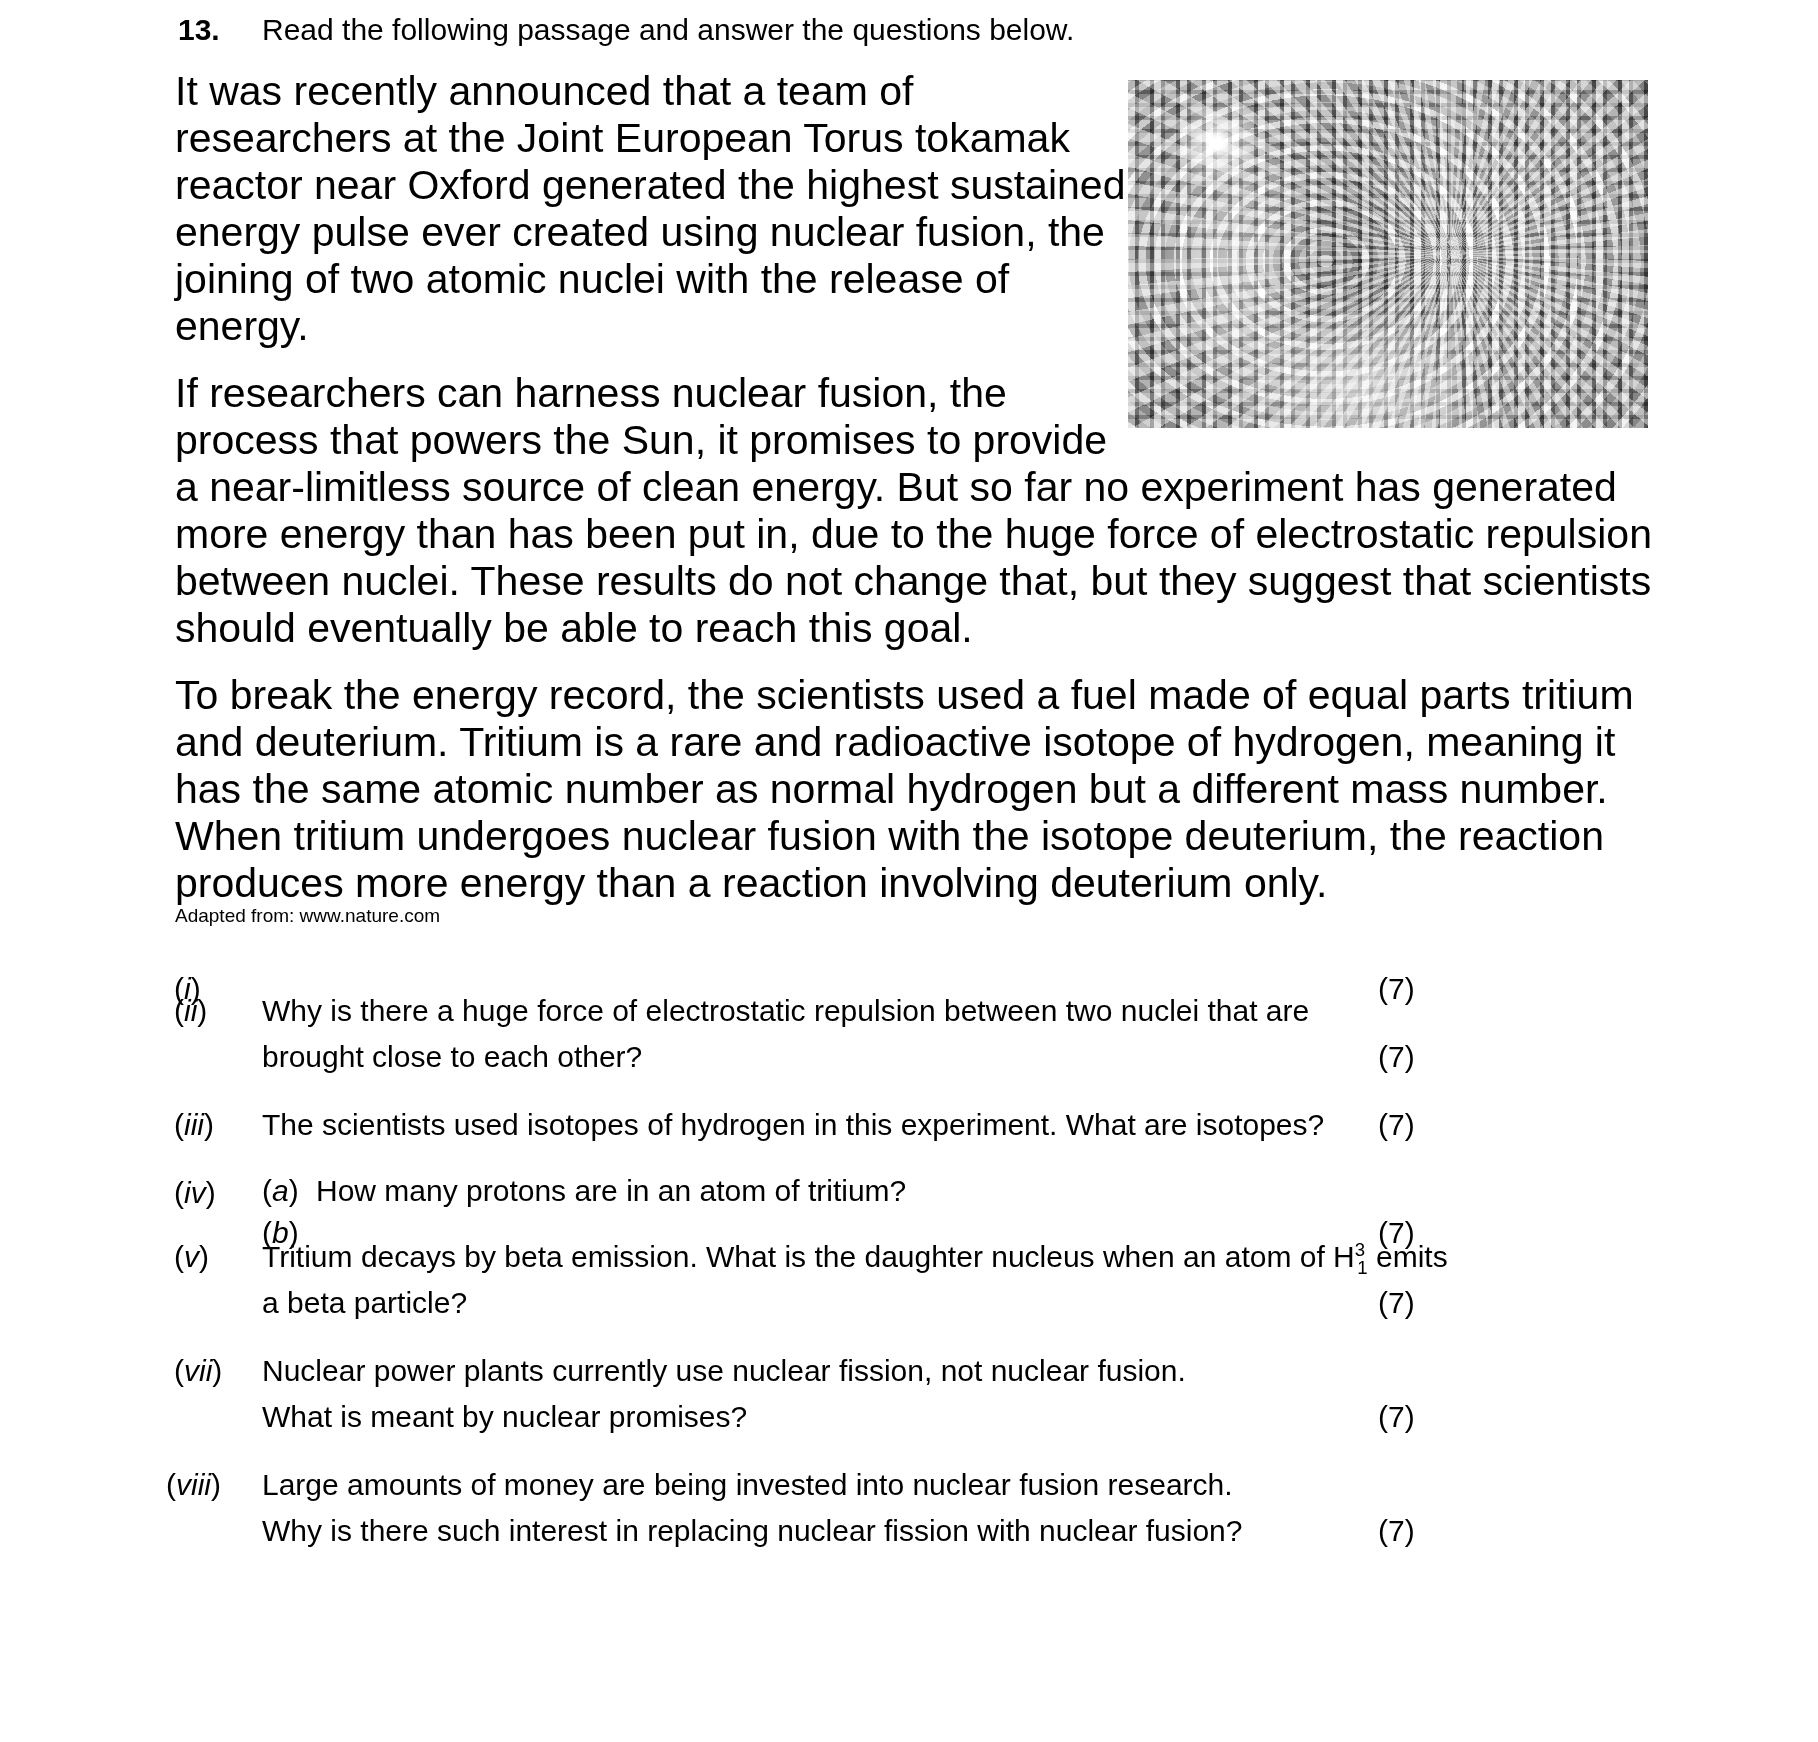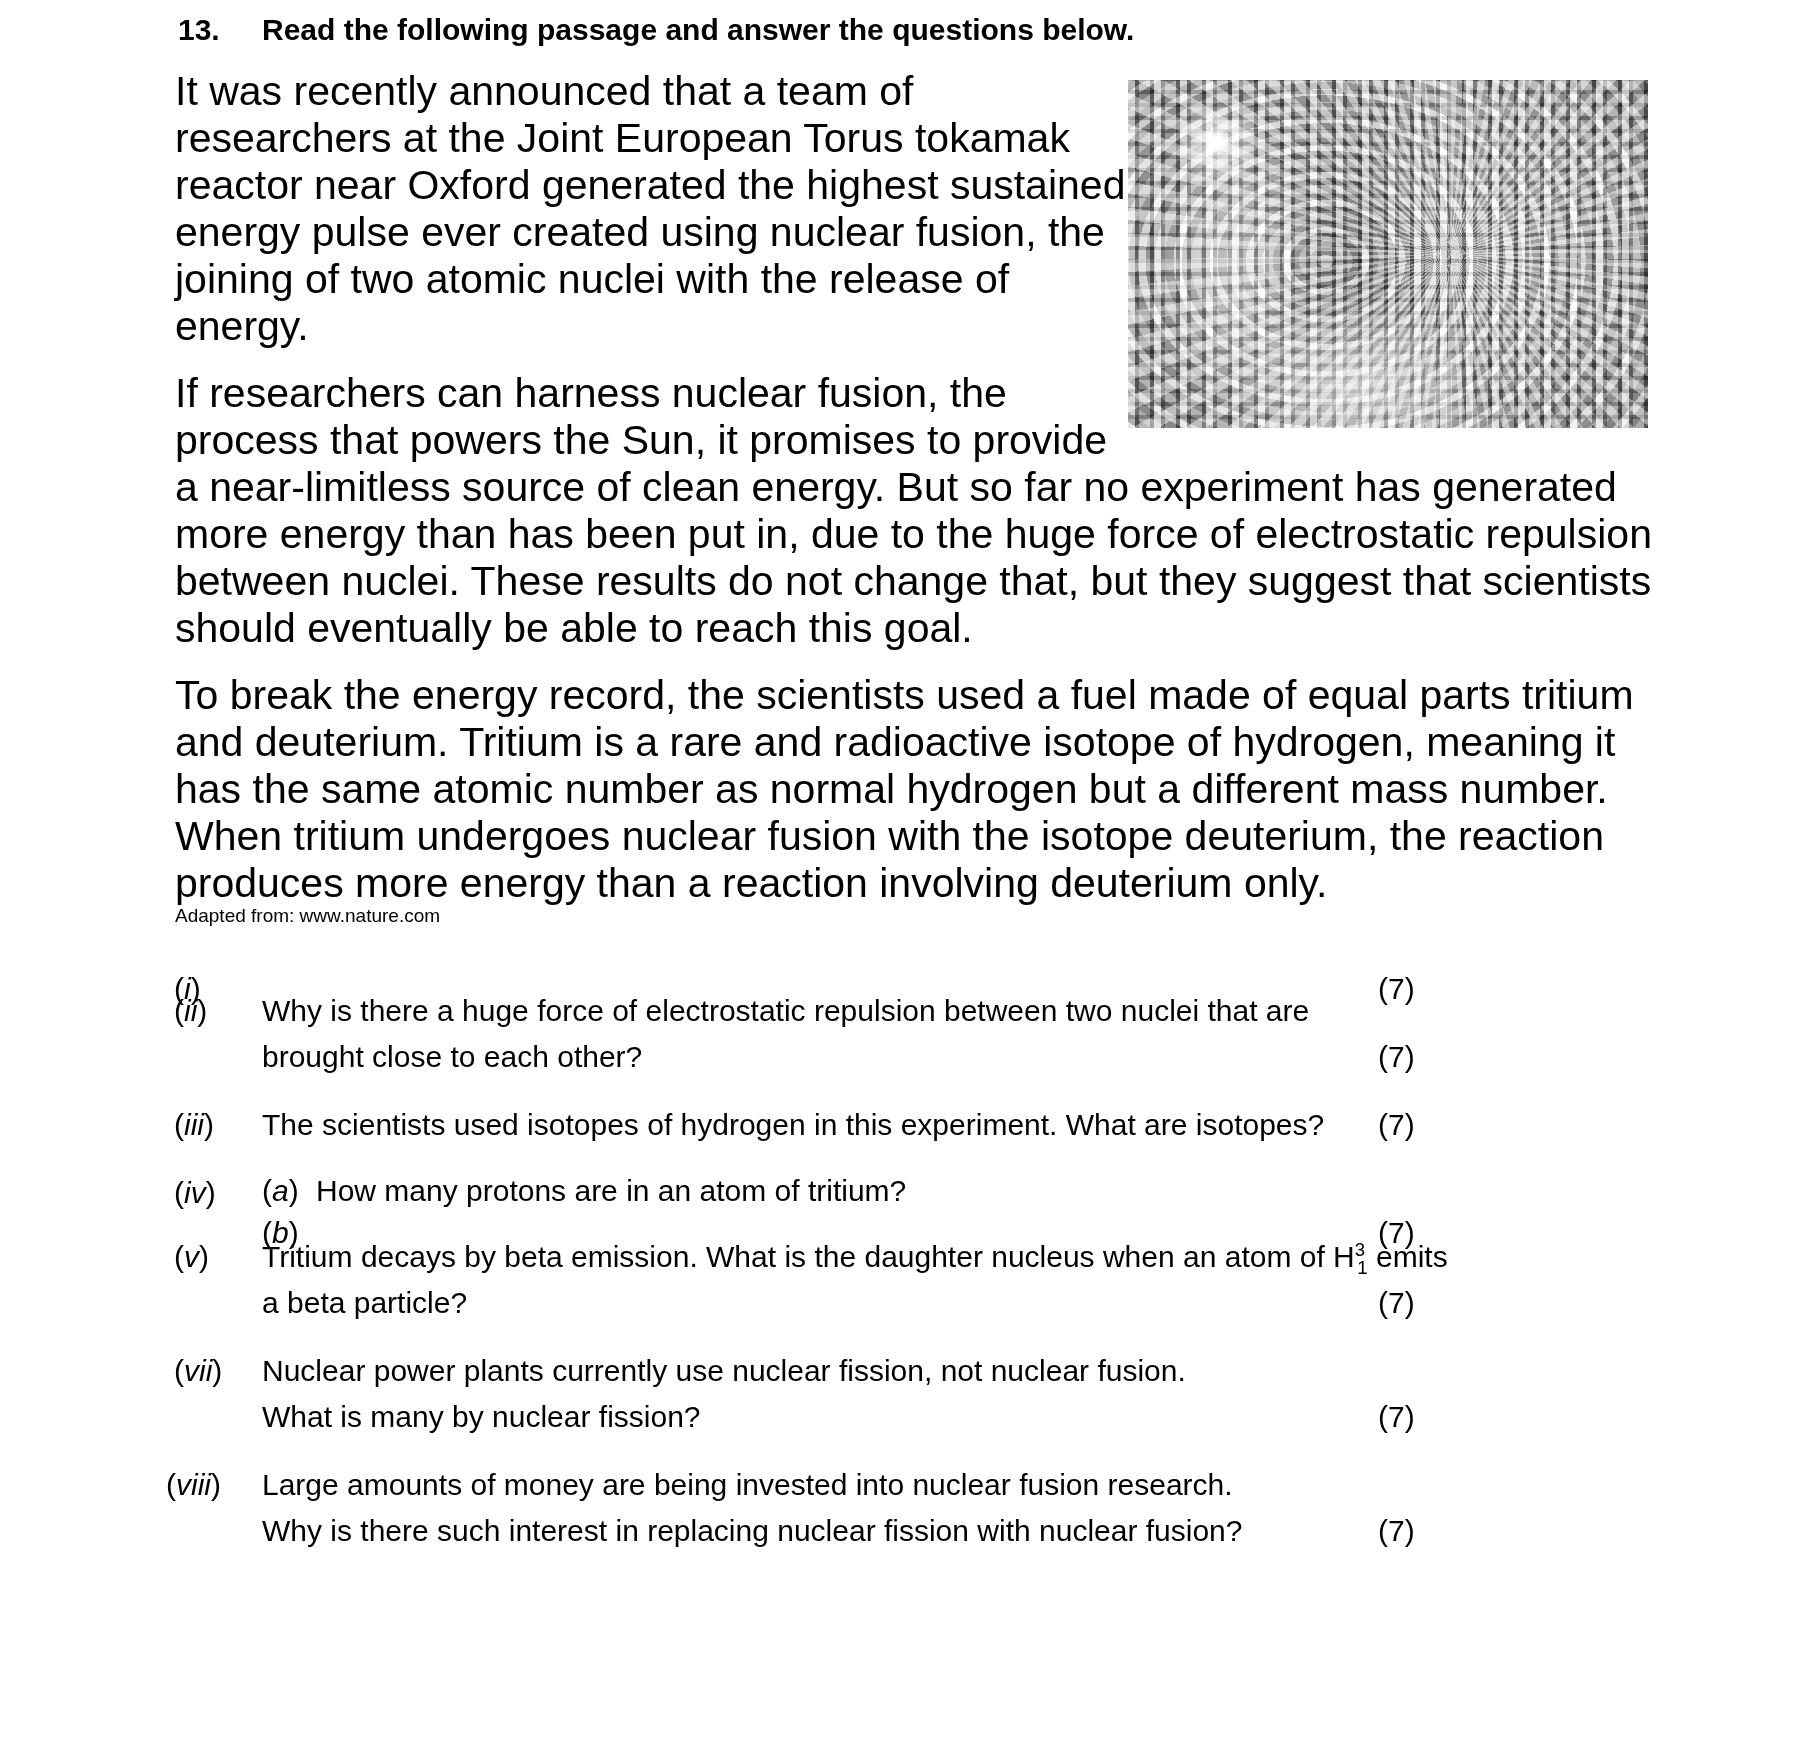--- a/index.html
+++ b/index.html
@@ -30,21 +30,21 @@
     width: 1480px;
     font-size: 30px;
     line-height: 40px;
     white-space: nowrap;
   }
   .q-heading .num {
     font-weight: bold;
     display: inline-block;
     width: 84px;
   }
-  .q-heading .txt { font-weight: bold; }
+  .q-heading .txt { font-weight: normal; }
 
   
   .passage {
     position: absolute;
     left: 175px;
     top: 68px;
     width: 1485px;
   }
   .para {
     font-size: 41px;
@@ -246,21 +246,21 @@
         </div>
       </div>
     </div>
     <div class="gap-md"></div>
 
     <div class="qrow">
       <span class="label"><span class="paren">(</span><span>vii</span><span class="paren">)</span></span>
       <div class="body">
         <div>Nuclear power plants currently use nuclear fission, not nuclear fusion.</div>
         <div class="line-with-marks">
-          <span>What is many by nuclear fission?</span>
+          <span>What is meant by nuclear promises?</span>
           <span class="marks">(7)</span>
         </div>
       </div>
     </div>
     <div class="gap-md"></div>
 
     <div class="qrow">
       <span class="label" style="left:166px"><span class="paren">(</span><span>viii</span><span class="paren">)</span></span>
       <div class="body">
         <div>Large amounts of money are being invested into nuclear fusion research.</div>

